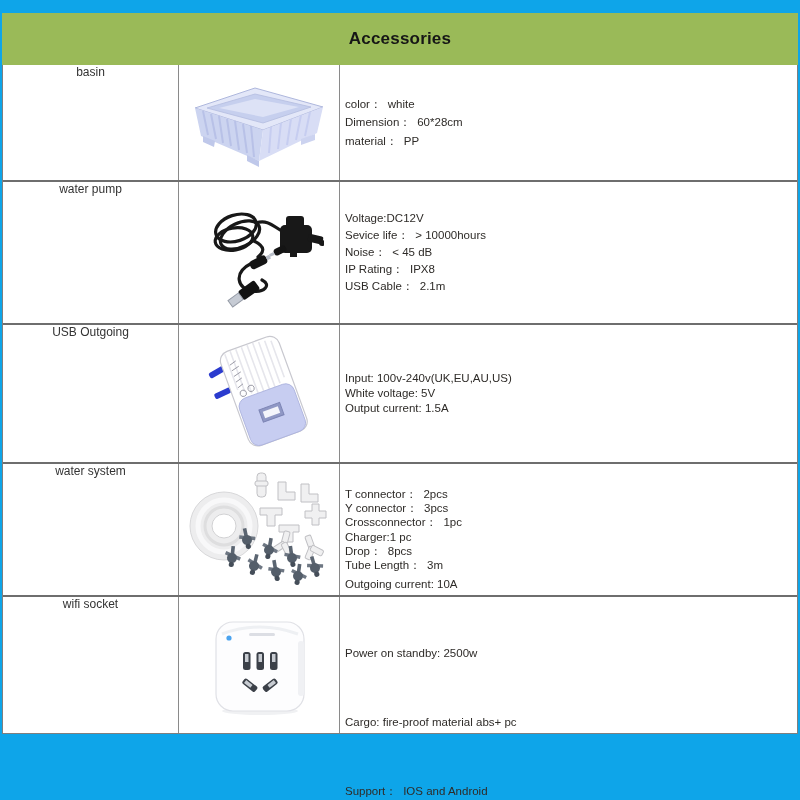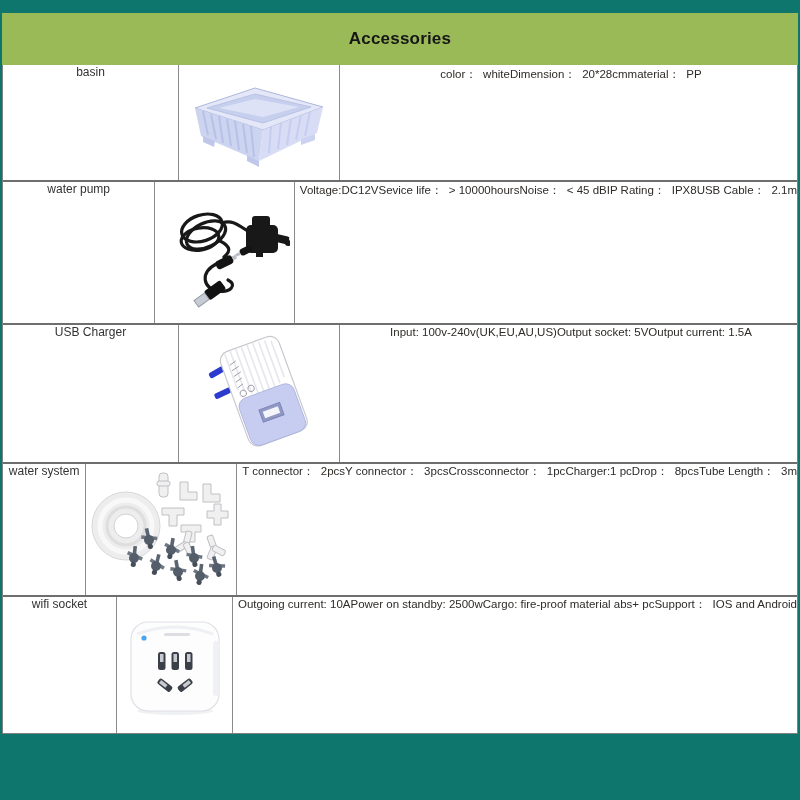--- a/index.html
+++ b/index.html
@@ -1,17 +1,17 @@
 <!DOCTYPE html>
 <html><head>
 <meta charset="utf-8">
 <style>
   * { margin:0; padding:0; box-sizing:border-box; }
   html,body { width:800px; height:800px; background:#fff; font-family:"Liberation Sans",sans-serif; }
-  .page { position:relative; width:800px; height:800px; background:#0f766e; overflow:hidden;text-decoration:underline; }
+  .page { position:relative; width:800px; height:800px; background:#0ea5e9; overflow:hidden;text-decoration:underline; }
 
   .header-bar {
     position:absolute; left:2px; top:13px; width:796px; height:52px;
     background:#9aba58; display:flex; align-items:center; justify-content:center;
   }
   .header-bar .title { font-size:17px; font-weight:bold; color:#161616; letter-spacing:.2px; }
 
   .spec-table {
     position:absolute; left:2px; top:65px; width:796px;
     border:1px solid #7f7f7f; border-top:none; background:#fff;
@@ -22,29 +22,29 @@
 
   .name-cell {
     width:176px; display:flex; align-items:flex-start; justify-content:center;
     border-right:1px solid #8a8a8a; font-size:12px; color:#333;
   }
   .image-cell {
     width:161px; display:flex; align-items:center; justify-content:center;
     border-right:1px solid #8a8a8a;
   }
   .specs-cell {
-    flex:1; display:flex; flex-direction:row; justify-content:center;
+    flex:1; display:flex; flex-direction:column; justify-content:center;
     padding-left:5px; font-size:11.5px; color:#2e2b28;
   }
   .spec-line { white-space:pre; }
   .r0 .spec-line { line-height:18.5px; }
-  .r1 .spec-line { line-height:17px;text-align:right; }
+  .r1 .spec-line { line-height:17px; }
   .r2 .spec-line { line-height:15px; margin:0 0; }
   .r3 .spec-line { line-height:14.2px; }
-  .r4 .spec-line { line-height:14px; margin-bottom:11px; }
+  .r4 .spec-line { line-height:14px; margin-bottom:11px;margin-top:44px; }
   .r4 .spec-line:nth-child(5) { margin-bottom:1px; }
   .r4 .spec-line:last-child { margin-bottom:0; }
 </style>
 </head>
 <body>
 
 <div class="page">
 
   <div class="header-bar">
     <span class="title">Accessories</span>
@@ -65,21 +65,21 @@
           <polygon points="74,53 134,30 128,56 70,84" fill="#d8ddf5"></polygon>
           <path d="M14,34 L19,58 M22,37 L27,62 M30,39 L34,66 M38,42 L42,69 M46,44 L50,73 M54,47 L58,76 M62,49 L65,80" stroke="#b8c1e7" stroke-width="2" fill="none"></path>
           <path d="M82,50 L80,76 M92,46 L89,72 M102,42 L98,68 M112,38 L107,63 M121,35 L116,59" stroke="#c6cdf0" stroke-width="2" fill="none"></path>
           <polygon points="14,59 26,64 25,70 14,65" fill="#bfc8ea"></polygon>
           <polygon points="58,78 70,84 70,90 58,84" fill="#bfc8ea"></polygon>
           <polygon points="112,62 126,57 126,63 112,68" fill="#ccd3f0"></polygon>
         </svg>
       </div>
       <div class="specs-cell">
         <div class="spec-line">color：  white</div>
-        <div class="spec-line">Dimension：  20*28cm</div>
+        <div class="spec-line">Dimension：  60*28cm</div>
         <div class="spec-line">material：  PP</div>
       </div>
     </div>
 
     <div class="t-row r1">
       <div class="name-cell">
         <span>water pump</span>
       </div>
       <div class="image-cell">
         <svg width="130" height="115" viewBox="0 0 130 115" aria-hidden="true">
@@ -116,21 +116,21 @@
         <div class="spec-line">Voltage:DC12V</div>
         <div class="spec-line">Sevice life：  &gt; 10000hours</div>
         <div class="spec-line">Noise：  &lt; 45 dB</div>
         <div class="spec-line">IP Rating：  IPX8</div>
         <div class="spec-line">USB Cable：  2.1m</div>
       </div>
     </div>
 
     <div class="t-row r2">
       <div class="name-cell">
-        <span>USB Charger</span>
+        <span>USB Outgoing</span>
       </div>
       <div class="image-cell">
         <svg width="135" height="127" viewBox="0 0 135 127" aria-hidden="true">
           <g transform="rotate(-20 70 65)">
             <rect x="27" y="25" width="18" height="6" rx="2" fill="#2b3bce" transform="rotate(-10 36 28)"></rect>
             <rect x="25" y="47" width="17" height="6" rx="2" fill="#2b3bce" transform="rotate(-5 33 50)"></rect>
             <rect x="42" y="12" width="62" height="100" rx="10" fill="#ffffff" stroke="#c8c8cf" stroke-width="1.2"></rect>
             <path d="M49,14 L49,52 M55,13 L55,56 M61,13 L61,60 M67,13 L67,64 M73,13 L73,66 M79,13 L79,66 M85,14 L85,64 M91,15 L91,60 M97,17 L97,56" stroke="#e6e6ec" stroke-width="1.6"></path>
             <rect x="44" y="62" width="58" height="50" rx="9" fill="#c7cdf1" stroke="#aab1dd" stroke-width="0.8"></rect>
             <rect x="62" y="78" width="22" height="13" fill="#9098c5" stroke="#7d85b5" stroke-width="1"></rect>
@@ -138,21 +138,21 @@
             <g stroke="#9b9ba6" stroke-width="0.9" fill="none">
               <path d="M50,26 L57,24 M50,32 L58,30 M50,38 L58,36 M50,44 L57,42 M50,50 L56,48"></path>
               <circle cx="53" cy="57" r="3.2"></circle>
               <circle cx="62" cy="55" r="3.2"></circle>
             </g>
           </g>
         </svg>
       </div>
       <div class="specs-cell">
         <div class="spec-line">Input: 100v-240v(UK,EU,AU,US)</div>
-        <div class="spec-line">Output socket: 5V</div>
+        <div class="spec-line">White voltage: 5V</div>
         <div class="spec-line">Output current: 1.5A</div>
       </div>
     </div>
 
     <div class="t-row r3">
       <div class="name-cell">
         <span>water system</span>
       </div>
       <div class="image-cell">
         <svg width="150" height="120" viewBox="0 0 150 120" aria-hidden="true">

